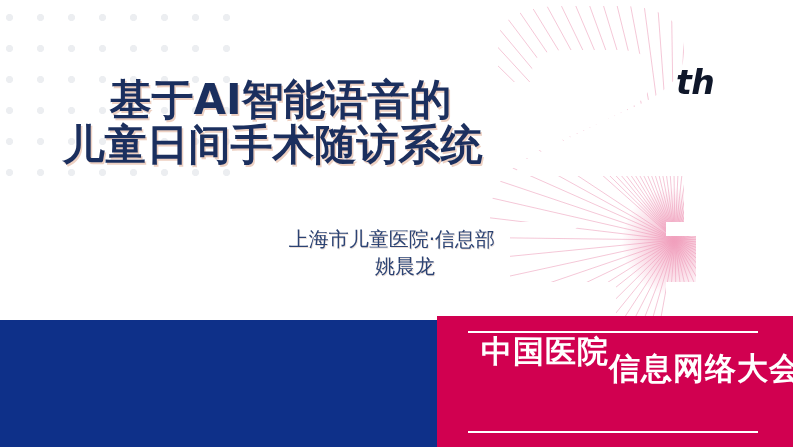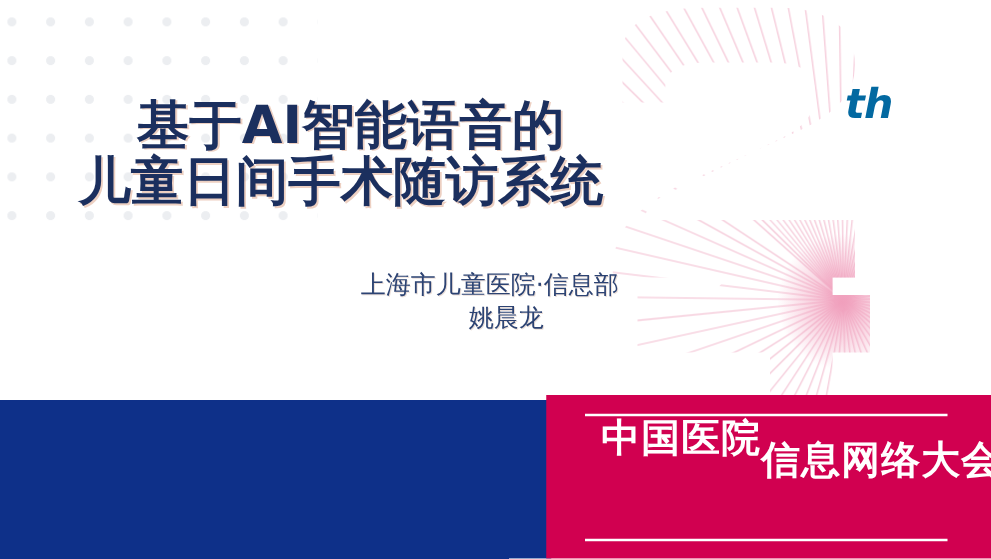--- a/index.html
+++ b/index.html
@@ -42,21 +42,21 @@
   .anniversary svg{display:block;width:100%;height:100%;}
 
   .th-mark{
     position:absolute;
     left:676px;
     top:66px;
     font-family:"DejaVu Sans","Liberation Sans",sans-serif;
     font-size:33px;
     font-weight:bold;
     font-style:italic;
-    color:#0369a1;
+    color:#0f172a;
     letter-spacing:-0.5px;
     line-height:1;
     user-select:none;
     text-align:center;
   }
 
   
   .title-block{
     position:absolute;
     left:0;
@@ -75,21 +75,21 @@
     white-space:nowrap;
     text-shadow:1.5px 1.5px 0 rgba(214,150,120,0.45);
   }
   .title-line.l1{ padding-left:16px; }
   .title-line.l2{ padding-left:0px; }
 
   
   .subtitle-block{
     position:absolute;
     left:0;
-    top:214px;
+    top:226px;
     width:495px;
     text-align:right;
     z-index:4;
   }
   .subtitle-line{
     font-family:"DejaVu Sans","Liberation Sans",sans-serif;
     font-size:20px;
     font-weight:normal;
     color:#2c4373;
     line-height:1.35;

